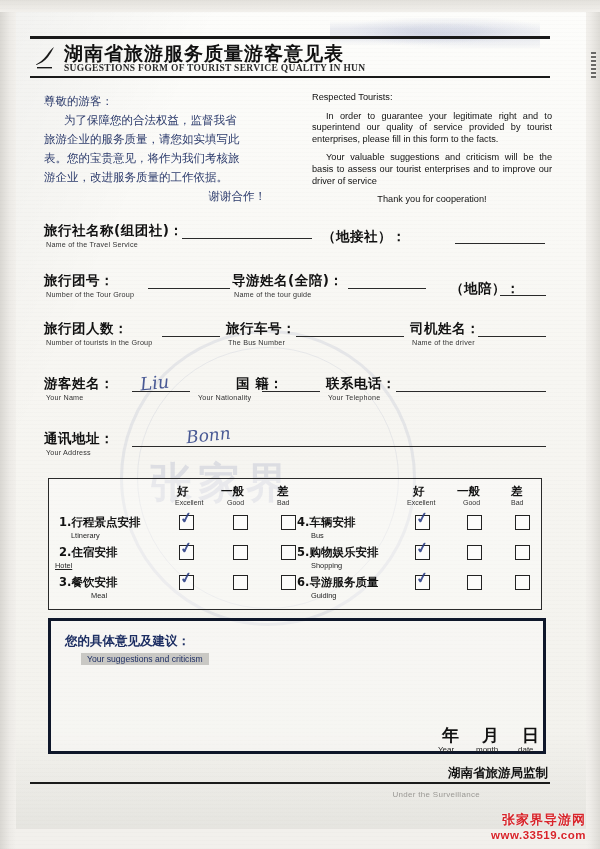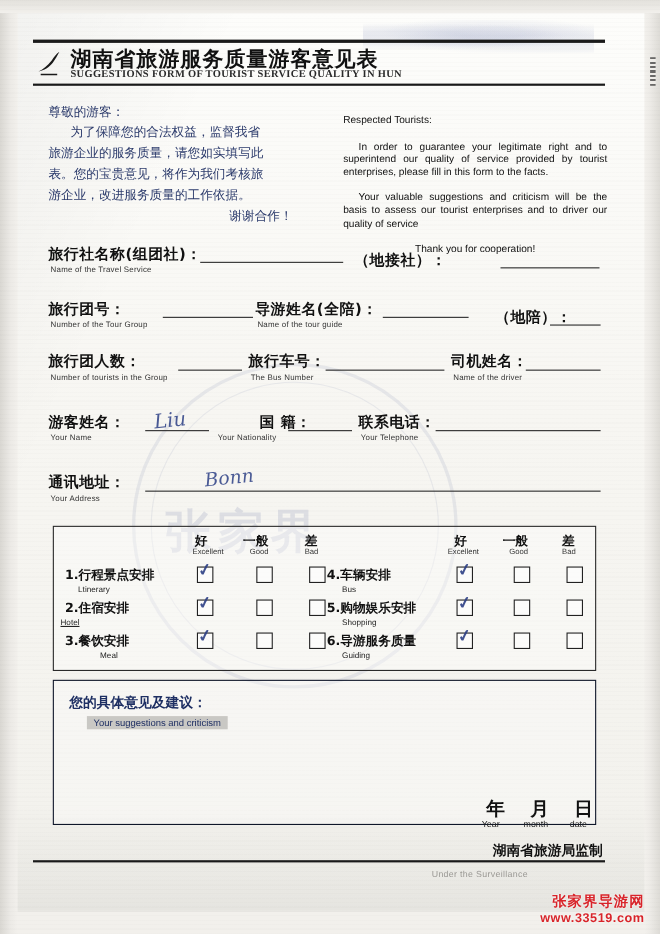--- a/index.html
+++ b/index.html
@@ -117,21 +117,21 @@
 
   .intro-en {
     position: absolute;
     left: 312px; top: 92px;
     width: 240px;
     font-size: 9.2px;
     line-height: 11.6px;
     color: #111;
     font-family: "Liberation Sans", sans-serif;
   }
-  .intro-en p { margin: 12px 0 7px 0; text-align: justify; }
+  .intro-en p { margin: 0 0 7px 0; text-align: justify; }
   .intro-en .ind { text-indent: 14px; }
   .intro-en .thanks { text-align: center; text-indent: 0; }
 
   
   .field-label {
     position: absolute;
     font-family: "DejaVu Sans", sans-serif;
     font-size: 13.5px;
     font-weight: bold;
     color: #111;
@@ -211,21 +211,21 @@
     font-weight: bold;
     transform: rotate(-10deg);
     opacity: 0.9;
   }
 
   
   .sugg-box {
     position: absolute;
     left: 48px; top: 618px;
     width: 492px; height: 130px;
-    border: 1px solid #0f172a;
+    border: 3px solid #0f172a;
     background: rgba(255,255,255,0.3);
   }
   .sugg-cn {
     position: absolute;
     left: 14px; top: 12px;
     font-family: "DejaVu Sans", sans-serif;
     font-size: 12.5px;
     font-weight: bold;
     color: #1e2f63;
   }
@@ -374,21 +374,21 @@
     <span class="ln" style="padding-left:20px">为了保障您的合法权益，监督我省</span>
     <span class="ln">旅游企业的服务质量，请您如实填写此</span>
     <span class="ln">表。您的宝贵意见，将作为我们考核旅</span>
     <span class="ln">游企业，改进服务质量的工作依据。</span>
     <span class="sig">谢谢合作！</span>
   </div>
 
   <div class="intro-en">
     <p>Respected Tourists:</p>
     <p class="ind">In order to guarantee your legitimate right and to superintend our quality of service provided by tourist enterprises, please fill in this form to the facts.</p>
-    <p class="ind">Your valuable suggestions and criticism will be the basis to assess our tourist enterprises and to driver our quality of service</p>
+    <p class="ind">Your valuable suggestions and criticism will be the basis to assess our tourist enterprises and to improve our driver of service</p>
     <p class="thanks">Thank you for cooperation!</p>
   </div>
 
   <div class="field-label" style="left:44px; top:222px;">旅行社名称(组团社)：</div>
   <div class="field-sub" style="left:46px; top:240px;">Name of the Travel Service</div>
   <div class="rule" style="left:182px; top:238px; width:130px;"></div>
   <div class="field-label" style="left:322px; top:228px;">（地接社）：</div>
   <div class="rule" style="left:455px; top:243px; width:90px;"></div>
 
   <div class="field-label" style="left:44px; top:272px;">旅行团号：</div>

